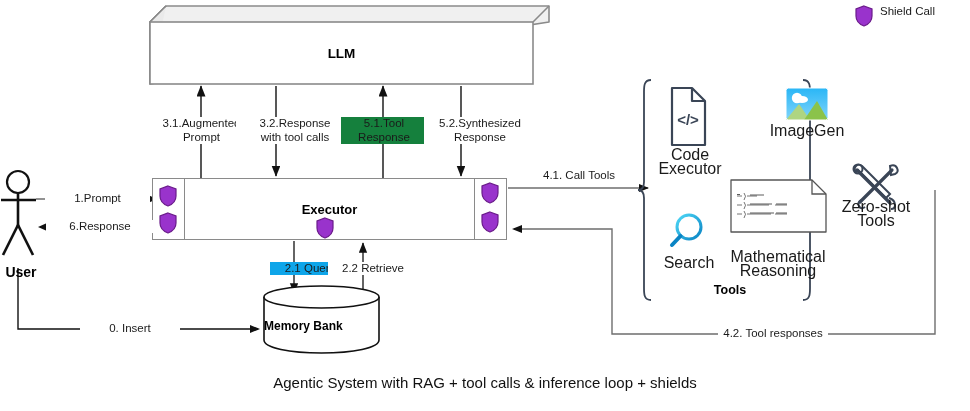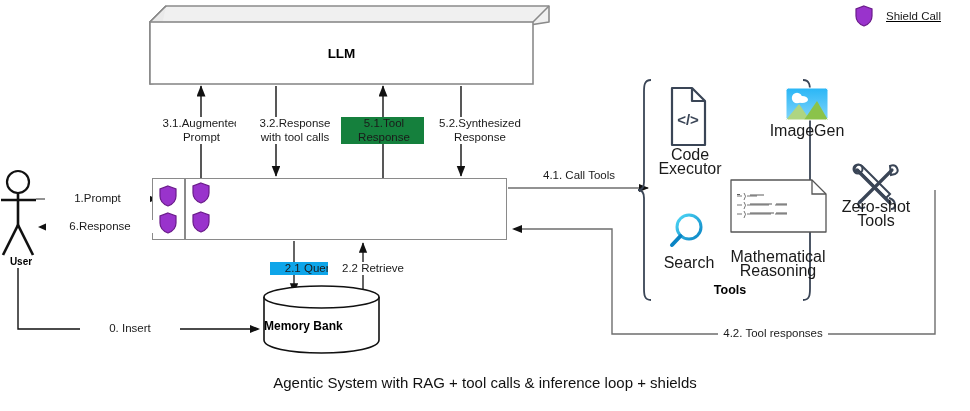--- a/index.html
+++ b/index.html
@@ -18,21 +18,21 @@
   .exec-col-side{width:32px;border-right:1.6px solid #8a8a8a;position:relative;box-sizing:border-box;}
   .exec-col-side.right{border-right:none;border-left:1.6px solid #8a8a8a;}
   .exec-col-mid{flex:1;position:relative;display:flex;align-items:center;justify-content:center;}
   #executor-label{font-weight:bold;font-size:13px;}
   #tools-caption{position:absolute;left:645px;top:283px;width:170px;
                  text-align:center;font-weight:bold;font-size:12.5px;}
 
   .tool-lbl{position:absolute;font-size:16px;line-height:13.5px;text-align:center;color:#1a1a1a;}
 
   
-  #legend{left:855px;top:5px;display:flex;align-items:center;gap:13px;text-decoration:underline;}
+  #legend{left:855px;top:5px;display:flex;gap:7px;}
   #legend-text{font-size:11.5px;color:#1a1a1a;}
 
   
   #caption{left:0;top:374px;width:970px;text-align:center;font-size:15px;color:#111;}
 </style>
 </head>
 <body>
 
 <svg class="abs" style="left:0;top:0;width:970px;height:411px;">
   <defs>
@@ -186,31 +186,37 @@
 
 <div class="abs" id="executor">
   <div class="exec-col-side">
     <svg class="abs" style="left:6px;top:6px;width:18px;height:22px;">
       <path d="M9,1 L17,4 L17,11 C17,16 13,19.5 9,21 C5,19.5 1,16 1,11 L1,4 z" fill="#9933CC" stroke="#6A1B8A" stroke-width="1.2"></path>
     </svg>
     <svg class="abs" style="left:6px;top:33px;width:18px;height:22px;">
       <path d="M9,1 L17,4 L17,11 C17,16 13,19.5 9,21 C5,19.5 1,16 1,11 L1,4 z" fill="#9933CC" stroke="#6A1B8A" stroke-width="1.2"></path>
     </svg>
   </div>
+  <div class="exec-col-mid">
+    <span id="executor-label">Executor</span>
+    <svg class="abs" style="left:131px;top:38px;width:18px;height:22px;">
+      <path d="M9,1 L17,4 L17,11 C17,16 13,19.5 9,21 C5,19.5 1,16 1,11 L1,4 z" fill="#9933CC" stroke="#6A1B8A" stroke-width="1.2"></path>
+    </svg>
+  </div>
   <div class="exec-col-side right">
     <svg class="abs" style="left:6px;top:3px;width:18px;height:22px;">
       <path d="M9,1 L17,4 L17,11 C17,16 13,19.5 9,21 C5,19.5 1,16 1,11 L1,4 z" fill="#9933CC" stroke="#6A1B8A" stroke-width="1.2"></path>
     </svg>
     <svg class="abs" style="left:6px;top:32px;width:18px;height:22px;">
       <path d="M9,1 L17,4 L17,11 C17,16 13,19.5 9,21 C5,19.5 1,16 1,11 L1,4 z" fill="#9933CC" stroke="#6A1B8A" stroke-width="1.2"></path>
     </svg>
   </div>
 </div>
 
-<div class="abs bold" style="left:0px;top:256px;width:42px;text-align:center;font-size:10px;">User</div>
+<div class="abs bold" style="left:0px;top:264px;width:42px;text-align:center;font-size:14px;">User</div>
 
 <div class="abs bold" style="left:264px;top:319px;width:129px;text-align:left;font-size:12px;">Memory Bank</div>
 
 <div class="abs bold" id="tools-caption">Tools</div>
 
 <div class="abs lbl" style="left:45px;top:192px;width:105px;background:#fff;">1.Prompt</div>
 <div class="abs lbl" style="left:46px;top:220px;width:108px;background:#fff;">6.Response</div>
 <div class="abs lbl" style="left:80px;top:322px;width:100px;background:#fff;">0. Insert</div>
 <div class="abs lbl" style="left:270px;top:262px;width:80px;background:#0ea5e9;">2.1 Query</div>
 <div class="abs lbl" style="left:328px;top:262px;width:90px;background:#fff;">2.2 Retrieve</div>

